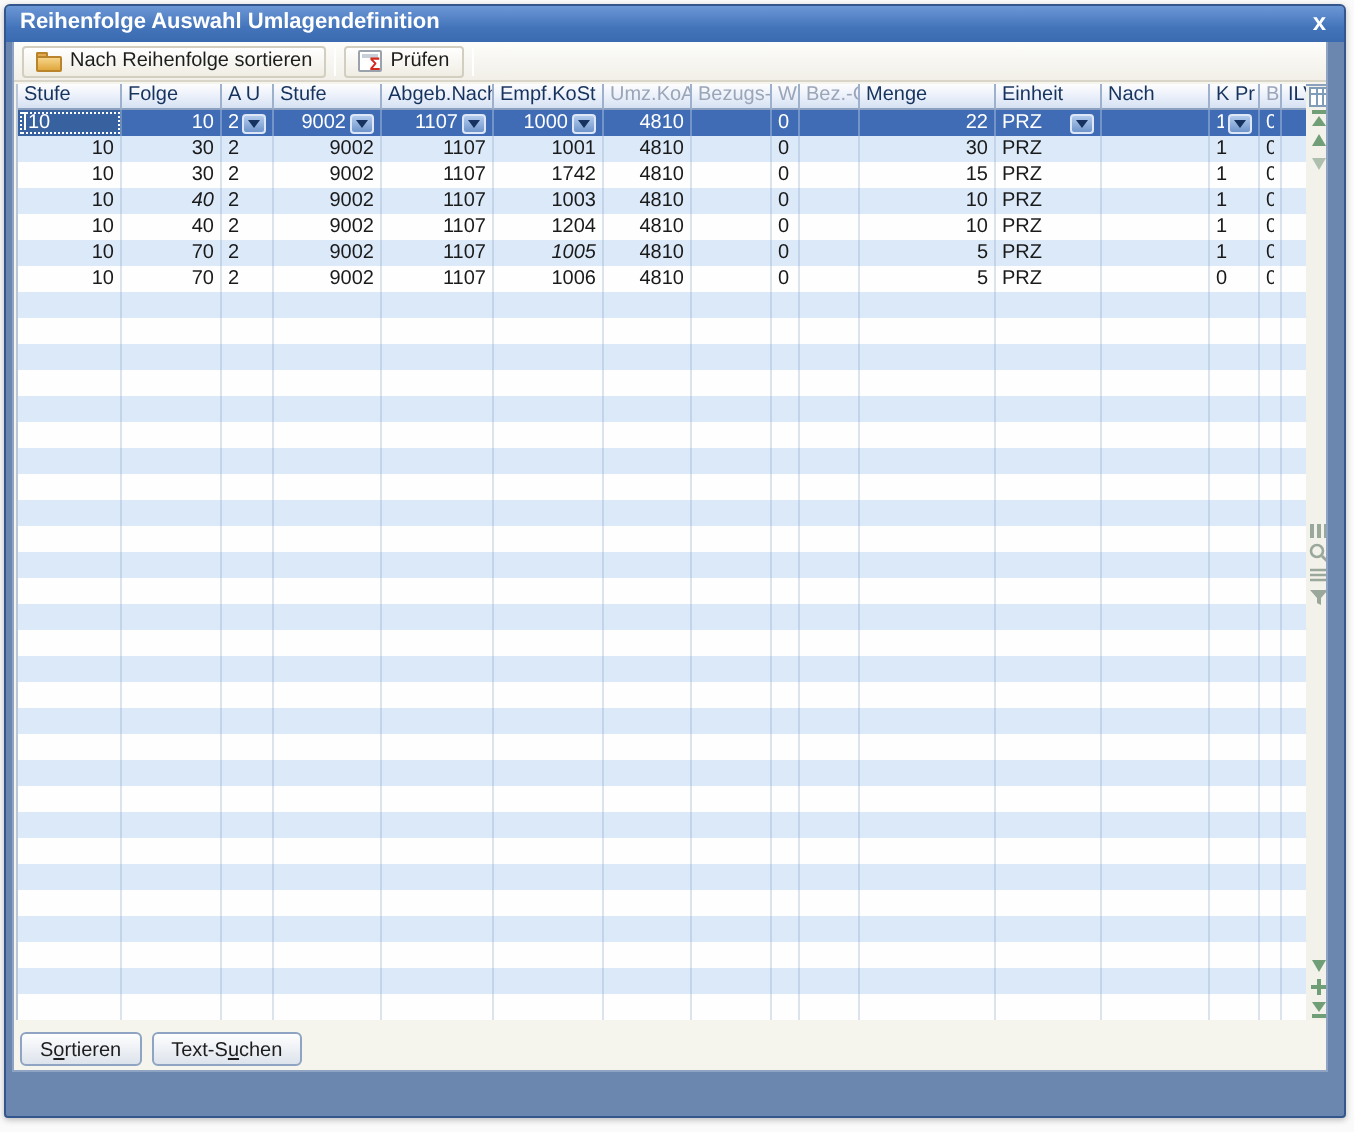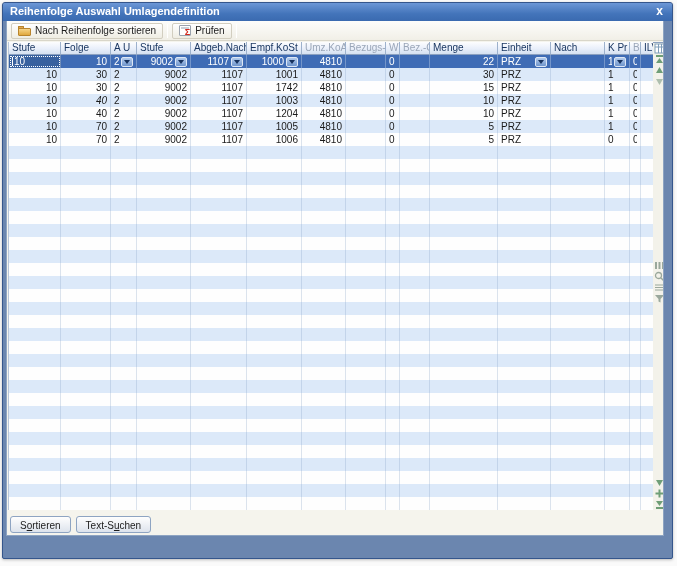--- a/index.html
+++ b/index.html
@@ -382,21 +382,21 @@
             </div>
             <div class="cell l" style="width: 26px;">
               <span class="val">2</span>
             </div>
             <div class="cell r" style="width: 54px;">
               <span class="val">9002</span>
             </div>
             <div class="cell r" style="width: 56px;">
               <span class="val">1107</span>
             </div>
-            <div class="cell r" style="width: 55px;">
+            <div class="cell r" style="width: 55px; font-style: italic;">
               <span class="val">1005</span>
             </div>
             <div class="cell r" style="width: 44px;">
               <span class="val">4810</span>
             </div>
             <div class="cell l" style="width: 40px;">
               <span class="val"></span>
             </div>
             <div class="cell l" style="width: 14px;">
               <span class="val">0</span>

